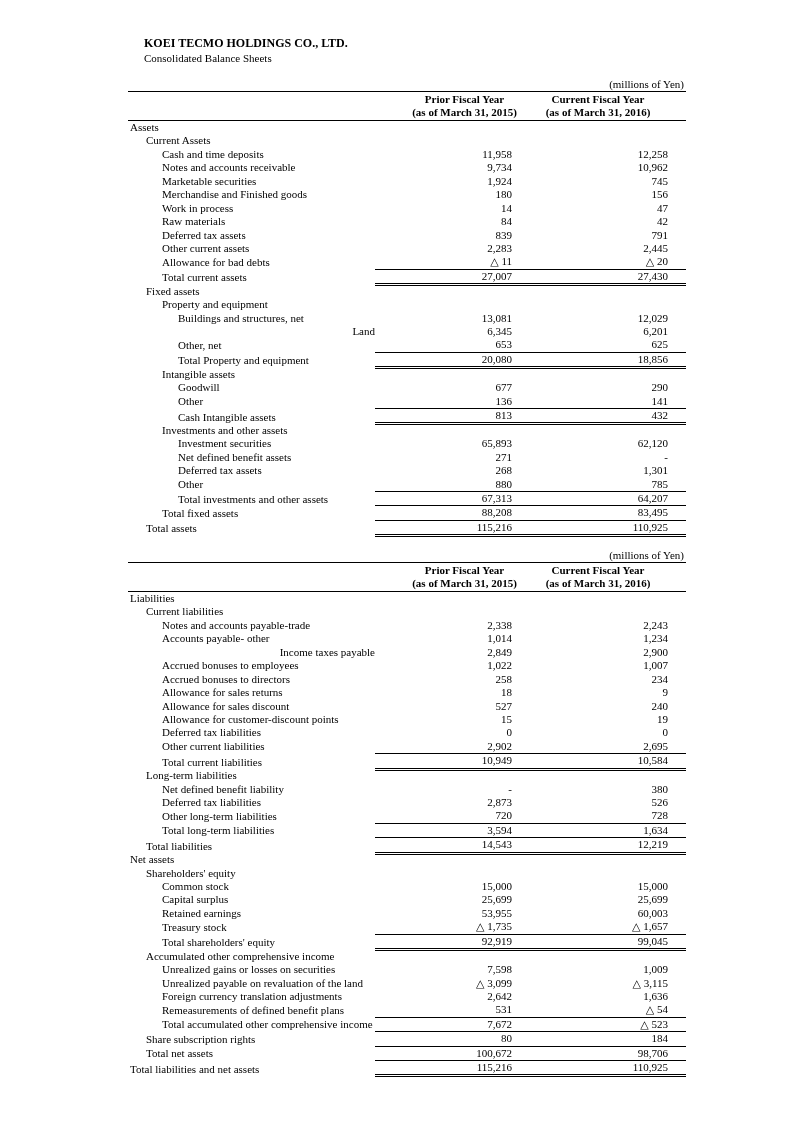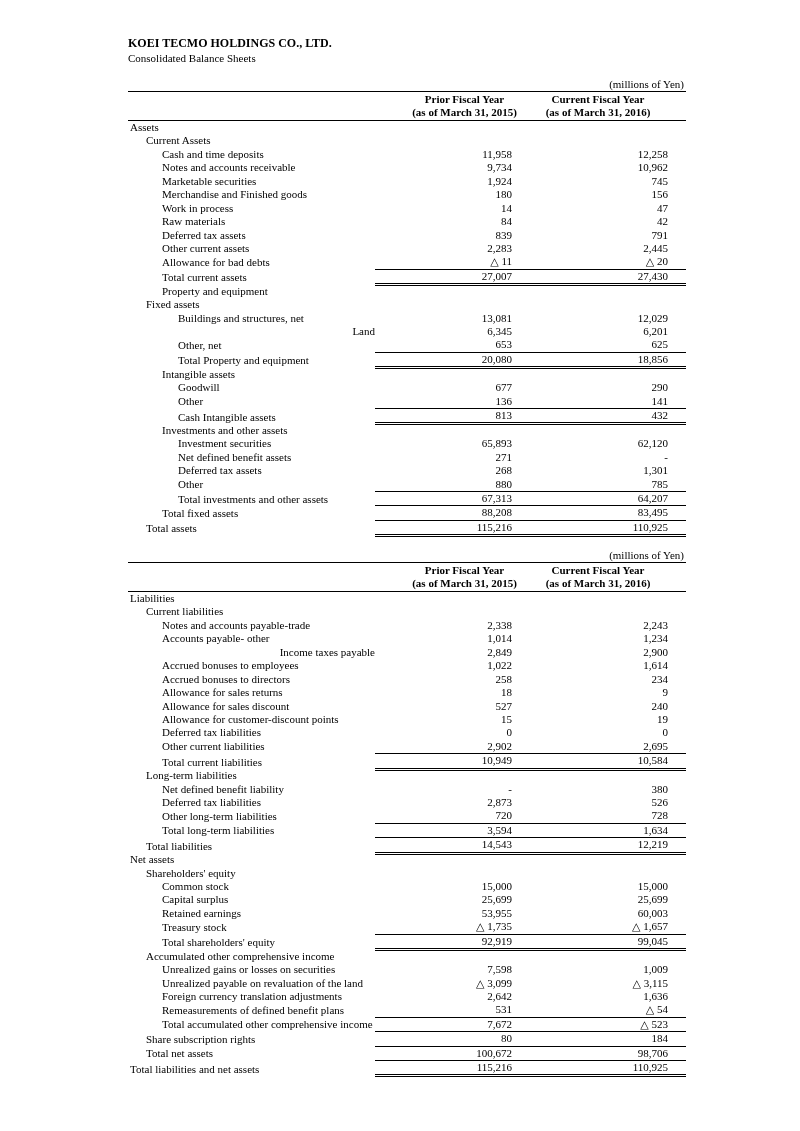--- a/index.html
+++ b/index.html
@@ -5,21 +5,21 @@
   html,body{margin:0;padding:0;}
   body{background:#ffffff;}
   .page{
     position:relative;
     width:800px;height:1131px;
     background:#ffffff;
     font-family:"Liberation Serif","DejaVu Serif",serif;
     font-size:11px;color:#000;
     overflow:hidden;
   }
-  .doc-header{position:absolute;left:128px;top:36px;}
+  .doc-header{position:absolute;left:144px;top:36px;}
   .company{font-weight:bold;font-size:12px;line-height:15px;white-space:nowrap;}
   .subtitle{font-size:11px;line-height:14px;white-space:nowrap;}
 
   .sheet-block{position:absolute;left:128px;width:558px;}
   #block-assets{top:78px;}
   #block-liabilities{top:549px;}
 
   .unit-note{text-align:right;line-height:13px;height:13px;padding-right:2px;}
 
   table.bs{width:558px;border-collapse:collapse;table-layout:fixed;}
@@ -134,26 +134,26 @@
             <td class="lab" style="padding-left: 34px;">Allowance for bad debts</td>
             <td class="val prior">△ 11</td>
             <td class="val current">△ 20</td>
           </tr>
           <tr>
             <td class="lab" style="padding-left: 34px;">Total current assets</td>
             <td class="val prior rt rb-d">27,007</td>
             <td class="val current rt rb-d">27,430</td>
           </tr>
           <tr>
+            <td class="lab" style="padding-left: 18px;">Fixed assets</td>
+            <td class="val prior"></td>
+            <td class="val current"></td>
+          </tr>
+          <tr>
             <td class="lab" style="padding-left: 34px;">Property and equipment</td>
-            <td class="val prior"></td>
-            <td class="val current"></td>
-          </tr>
-          <tr>
-            <td class="lab" style="padding-left: 18px;">Fixed assets</td>
             <td class="val prior"></td>
             <td class="val current"></td>
           </tr>
           <tr>
             <td class="lab" style="padding-left: 50px;">Buildings and structures, net</td>
             <td class="val prior">13,081</td>
             <td class="val current">12,029</td>
           </tr>
           <tr>
             <td class="lab" style="padding-left: 50px; text-align: right;">Land</td>
@@ -277,21 +277,21 @@
             <td class="val current">1,234</td>
           </tr>
           <tr>
             <td class="lab" style="padding-left: 34px; text-align: right;">Income taxes payable</td>
             <td class="val prior">2,849</td>
             <td class="val current">2,900</td>
           </tr>
           <tr>
             <td class="lab" style="padding-left: 34px;">Accrued bonuses to employees</td>
             <td class="val prior">1,022</td>
-            <td class="val current">1,614</td>
+            <td class="val current">1,007</td>
           </tr>
           <tr>
             <td class="lab" style="padding-left: 34px;">Accrued bonuses to directors</td>
             <td class="val prior">258</td>
             <td class="val current">234</td>
           </tr>
           <tr>
             <td class="lab" style="padding-left: 34px;">Allowance for sales returns</td>
             <td class="val prior">18</td>
             <td class="val current">9</td>

